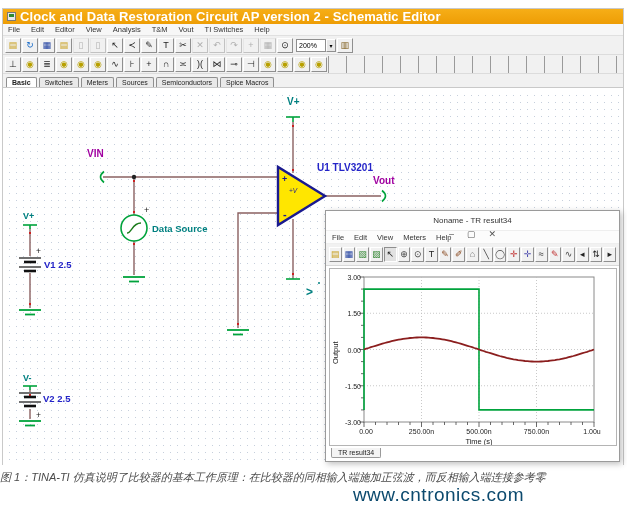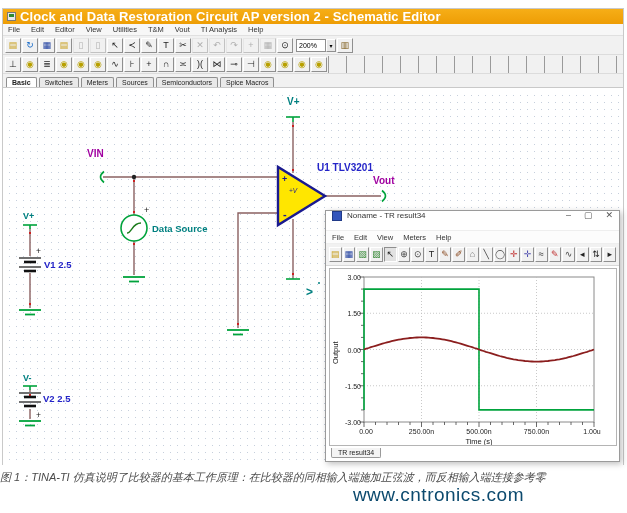--- a/index.html
+++ b/index.html
@@ -41,22 +41,22 @@
 
   
   .canvas { position:absolute; left:0; top:80px; width:620px; height:376px; background:#ffffff;
     background-image:radial-gradient(circle,#c6cfdc 0.7px, transparent 0.9px);
     background-size:7px 7px; background-position:3px 3px; overflow:hidden; }
   .canvas svg { position:absolute; left:0; top:0; }
 
   
   .trwin { position:absolute; left:325px; top:210px; width:295px; height:252px;
     background:#ffffff; border:1px solid #9a9a9a; box-shadow:2px 2px 6px rgba(0,0,0,.25); z-index:5; }
-  .trtitle { height:20px; background:#ffffff; display:flex; align-items:flex-start; padding:0 6px; gap:5px;
-    border-bottom:1px solid #eee; }
+  .trtitle { height:20px; background:#ffffff; display:flex; align-items:center; padding:0 6px; gap:5px;
+    border-bottom:1px solid #eee;flex-direction:column; }
   .trtitle .tricon { width:10px; height:10px; background:#3355bb;
     box-shadow:inset 0 0 0 1px #203a88; }
   .trtitle .trname { font-size:8px; color:#333; flex:1; }
   .trctl { display:flex; gap:13px; }
   .trctl span { font-size:9px; color:#555; line-height:9px; }
   .trmenu { height:13px; display:flex; align-items:center; gap:10px; padding-left:6px;
     background:#fcfcfc; border-bottom:1px solid #eee; }
   .trmenu span { font-size:7.5px; color:#333; }
   .trtools { height:22px; background:#f1f1f1; display:flex; align-items:center; padding:1px 3px; gap:1px;
     border-bottom:1px solid #d8d8d8; }
@@ -83,24 +83,24 @@
     <span class="appicon"></span>
     <span class="title">Clock and Data Restoration Circuit AP version 2 - Schematic Editor</span>
   </div>
 
   <div class="menubar">
 
   <span>File</span>
       <span>Edit</span>
       <span>Editor</span>
       <span>View</span>
-      <span>Utilities</span>
+      <span>Analysis</span>
       <span>T&amp;M</span>
       <span>Vout</span>
-      <span>TI Analysis</span>
+      <span>TI Switches</span>
       <span>Help</span>
     </div>
 
   <div class="toolbar">
     <span style="display:flex;gap:1px;">
 
     <span class="tbtn" style="color: rgb(200, 160, 30);">▤</span>
         <span class="tbtn" style="color: rgb(21, 105, 200);">↻</span>
         <span class="tbtn" style="color: rgb(32, 64, 160);">▦</span>
         <span class="tbtn" style="color: rgb(200, 160, 30);">▤</span>

